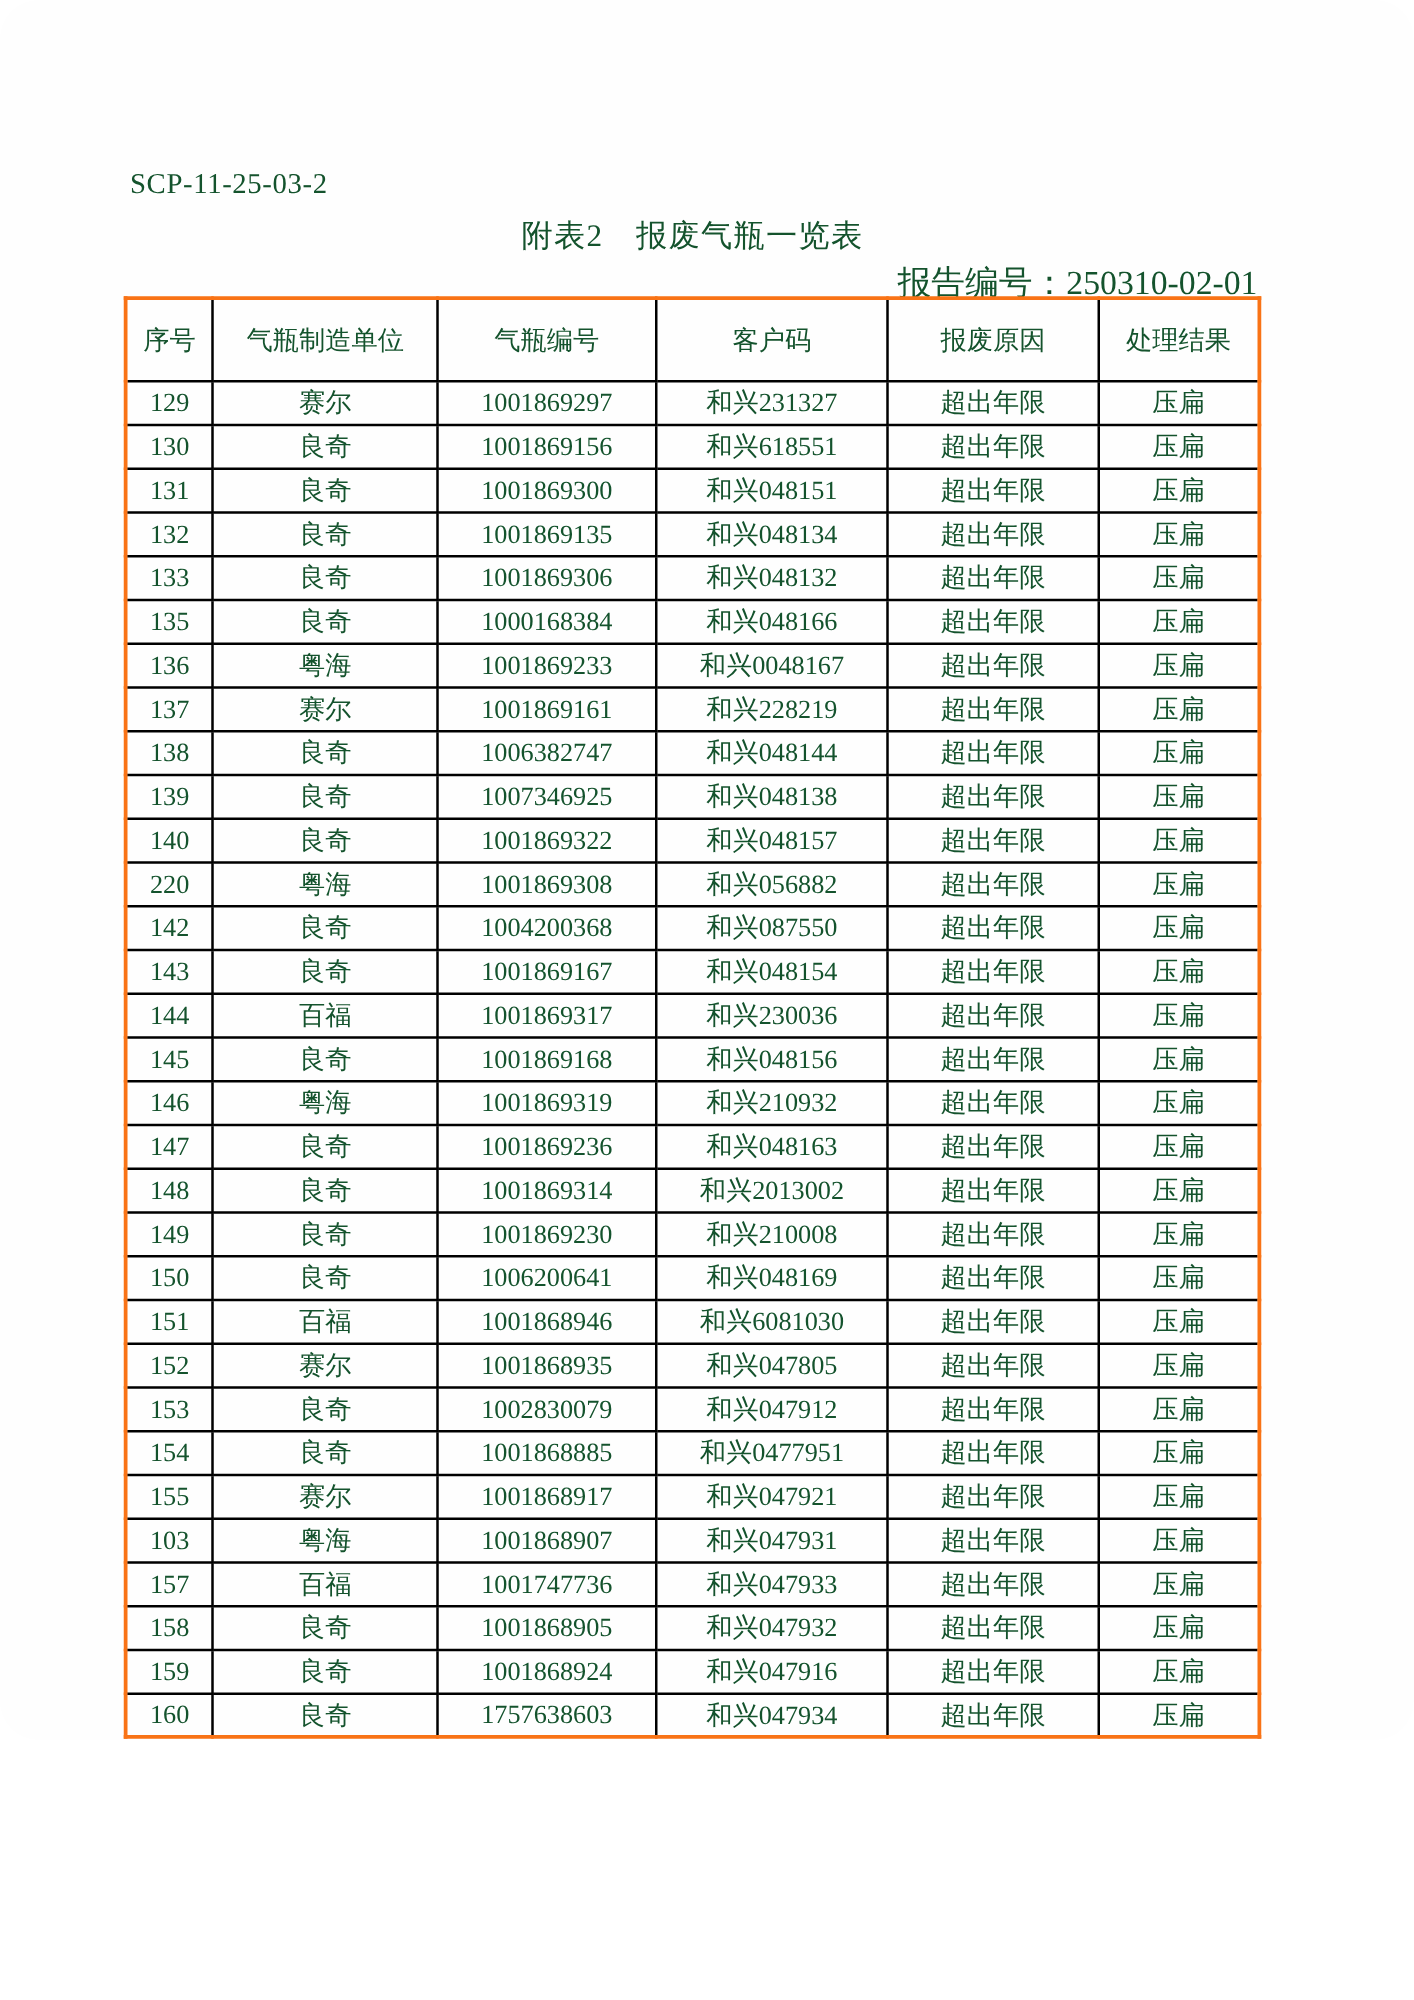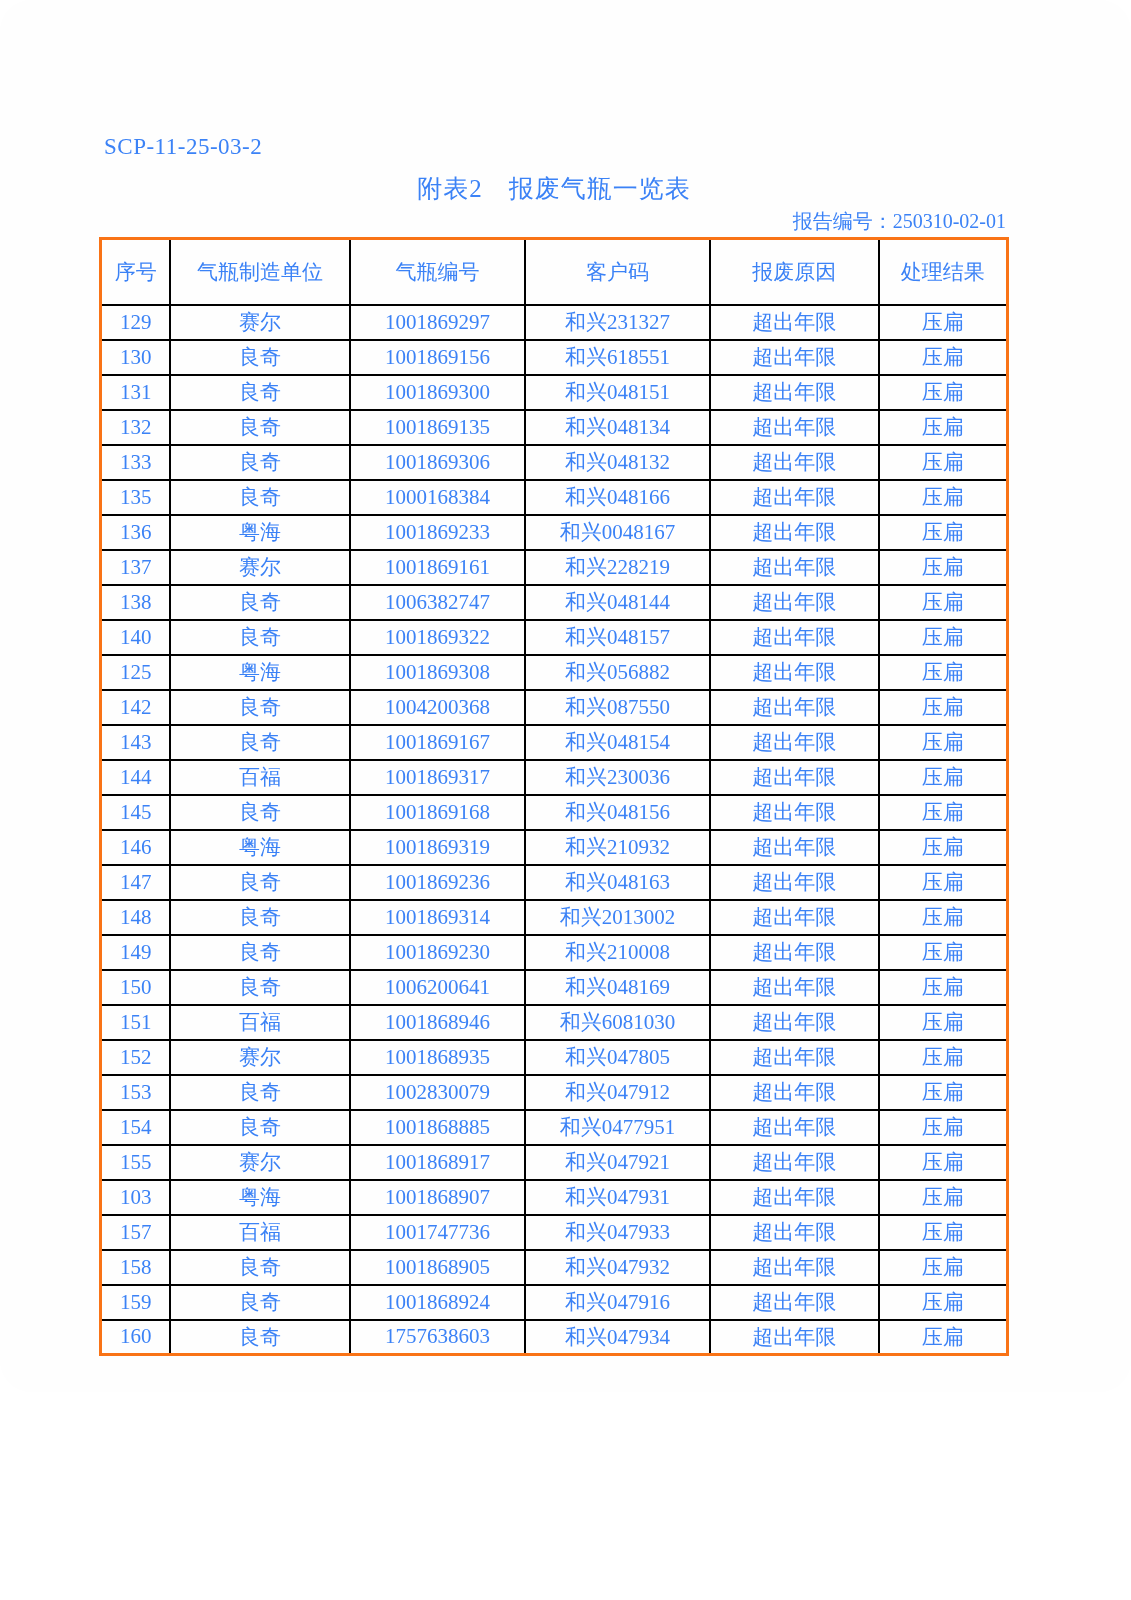--- a/index.html
+++ b/index.html
@@ -2,21 +2,21 @@
 <html><head>
 <meta charset="utf-8">
 <style>
   html, body { margin: 0; padding: 0; background: #ffffff; }
   .page {
     position: relative;
     width: 1131px;
     height: 1392px;
     background: #fefefe;
     font-family: "Liberation Serif", "DejaVu Serif", serif;
-    color: #3b82f6;
+    color: #14532d;
     overflow: hidden;
     border-radius: 31px;
   }
   .doc-code {
     position: absolute;
     left: 104px;
     top: 134px;
     font-size: 23px;
     letter-spacing: 0.5px;
   }
@@ -32,21 +32,21 @@
     top: 172px;
     width: 100%;
     text-align: center;
     font-size: 25px;
     letter-spacing: 1px;
   }
   .report-line {
     position: absolute;
     right: 3px;
     top: 208px;
-    font-size: 20px;
+    font-size: 27px;
     white-space: nowrap;
   }
   table.grid {
     position: absolute;
     left: 99px;
     top: 237px;
     width: 910px;
     border-collapse: collapse;
     table-layout: fixed;
     border: 3px solid #f97316;
@@ -173,29 +173,37 @@
         </tr>
         <tr>
           <td>138</td>
           <td>良奇</td>
           <td>1006382747</td>
           <td>和兴048144</td>
           <td>超出年限</td>
           <td>压扁</td>
         </tr>
         <tr>
+          <td>139</td>
+          <td>良奇</td>
+          <td>1007346925</td>
+          <td>和兴048138</td>
+          <td>超出年限</td>
+          <td>压扁</td>
+        </tr>
+        <tr>
           <td>140</td>
           <td>良奇</td>
           <td>1001869322</td>
           <td>和兴048157</td>
           <td>超出年限</td>
           <td>压扁</td>
         </tr>
         <tr>
-          <td>125</td>
+          <td>220</td>
           <td>粤海</td>
           <td>1001869308</td>
           <td>和兴056882</td>
           <td>超出年限</td>
           <td>压扁</td>
         </tr>
         <tr>
           <td>142</td>
           <td>良奇</td>
           <td>1004200368</td>

